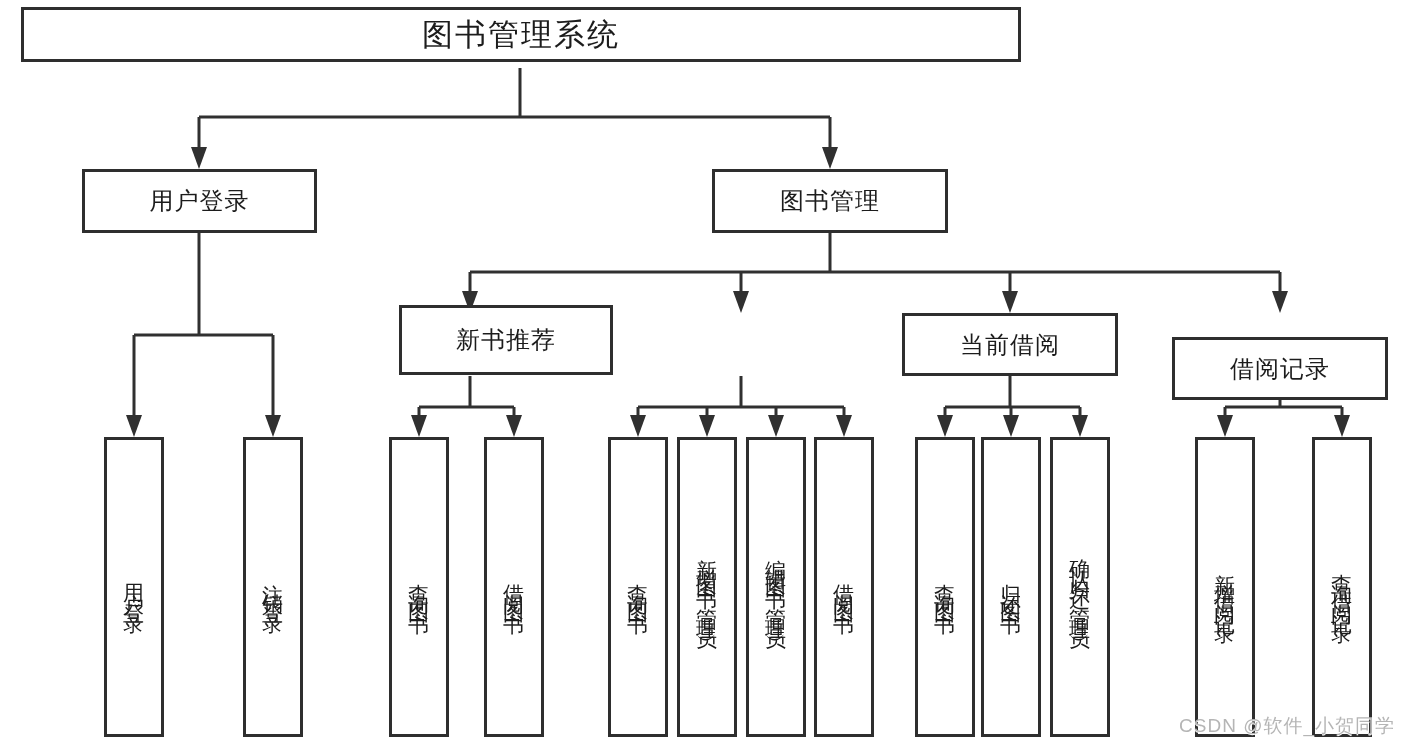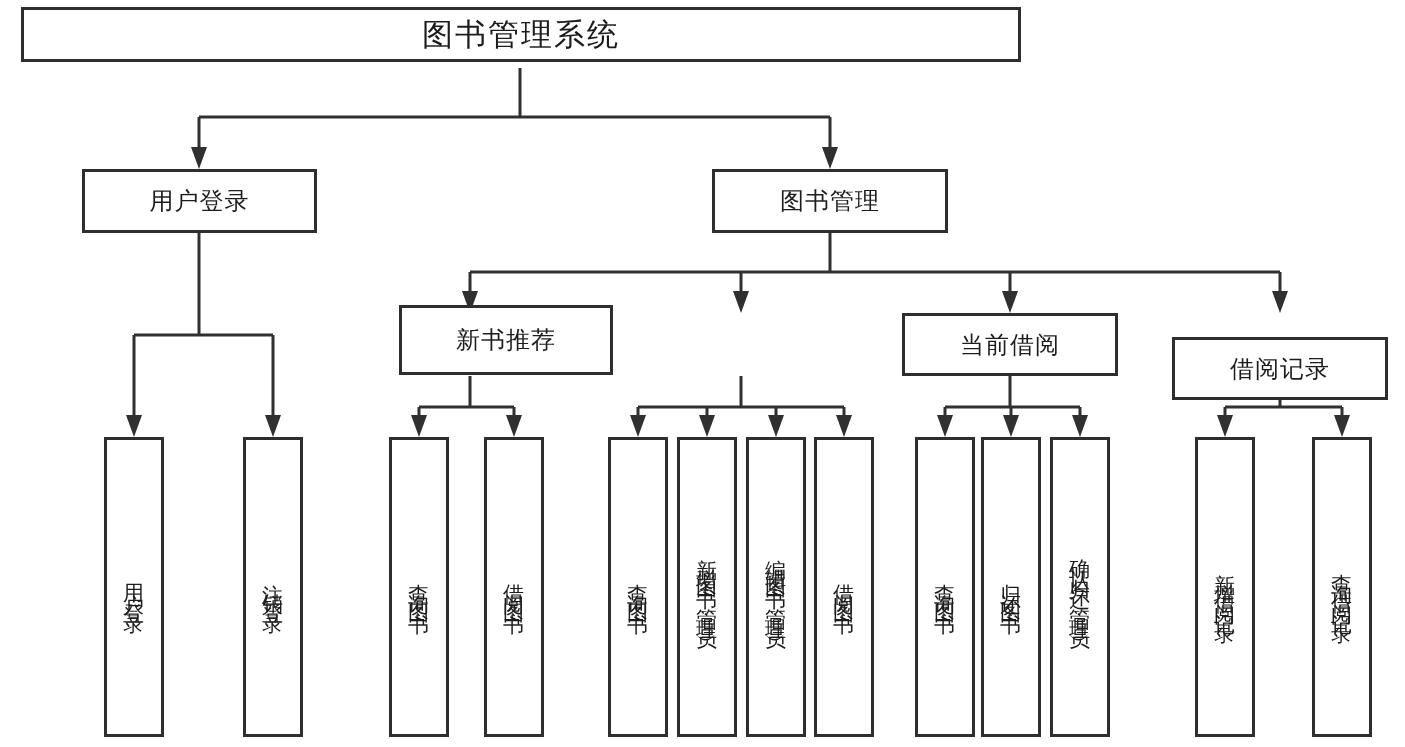--- a/index.html
+++ b/index.html
@@ -185,14 +185,15 @@
   <div class="node leaf leaf-11">
     <span class="vtext">确认归还（管理员）</span>
   </div>
   <div class="node leaf leaf-12">
     <span class="vtext">新增借阅记录</span>
   </div>
   <div class="node leaf leaf-13">
     <span class="vtext">查询借阅记录</span>
   </div>
 
+  <div class="watermark">CSDN @软件_小贺同学</div>
 
 </div>
 
 </body></html>

